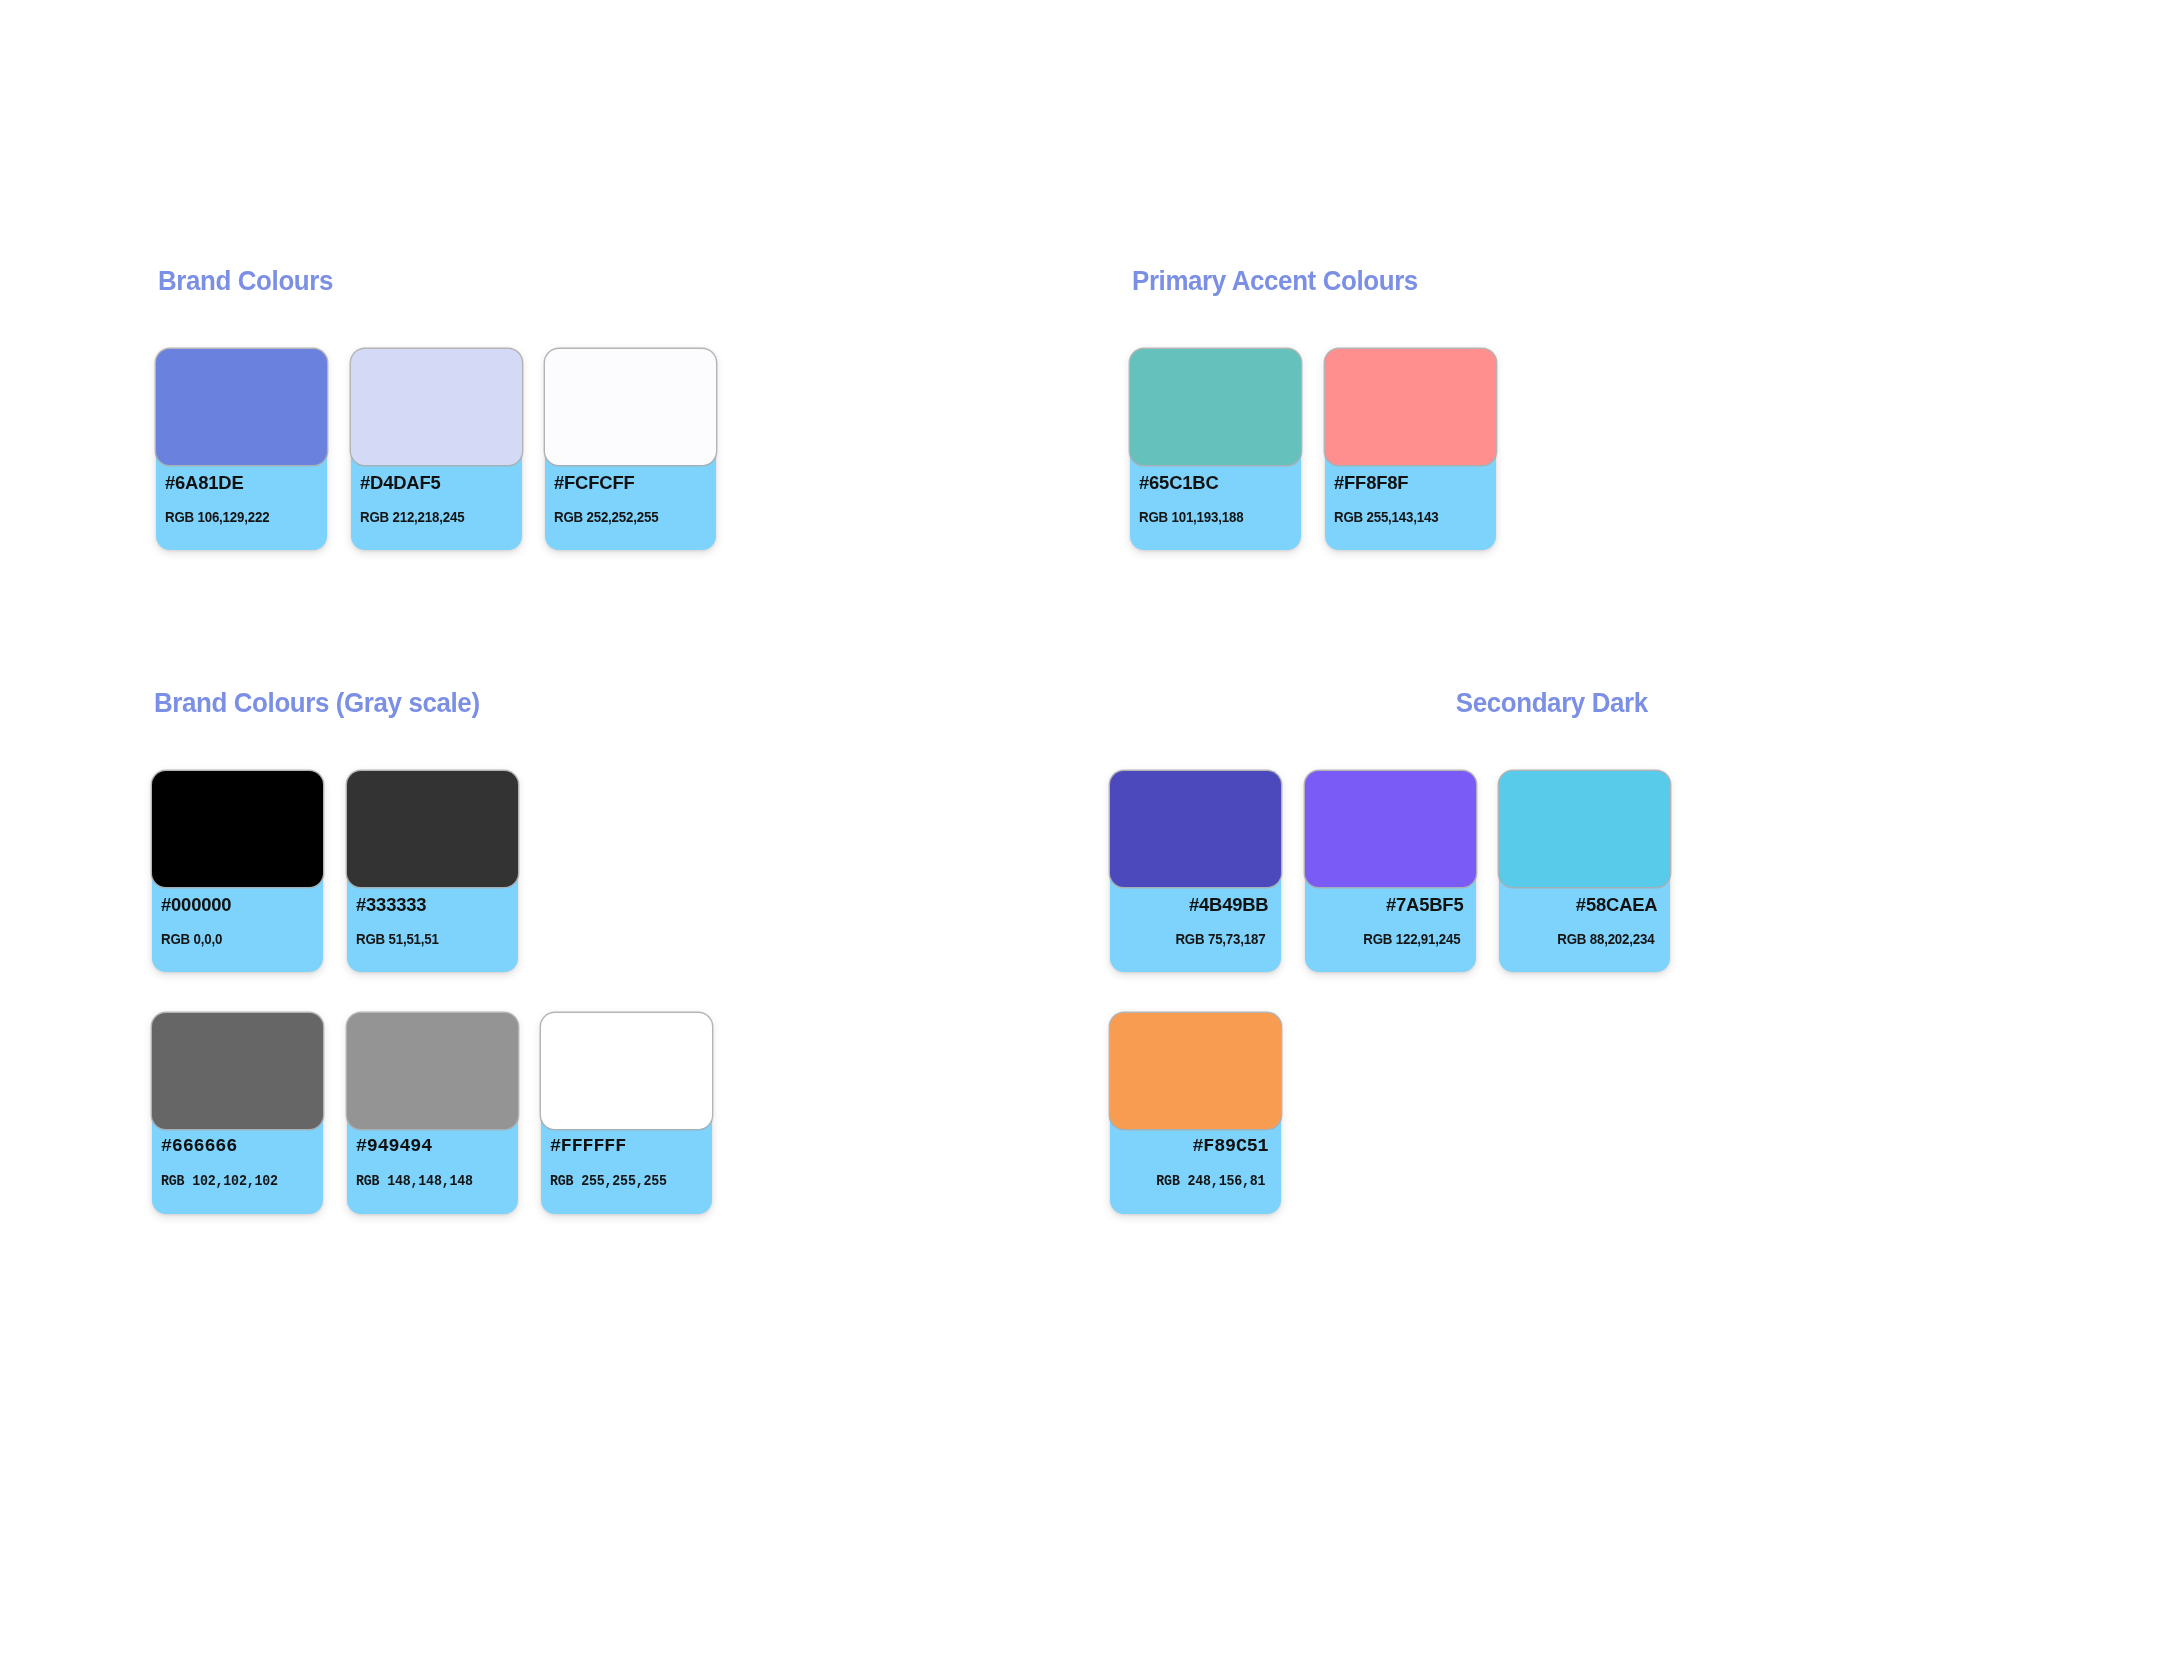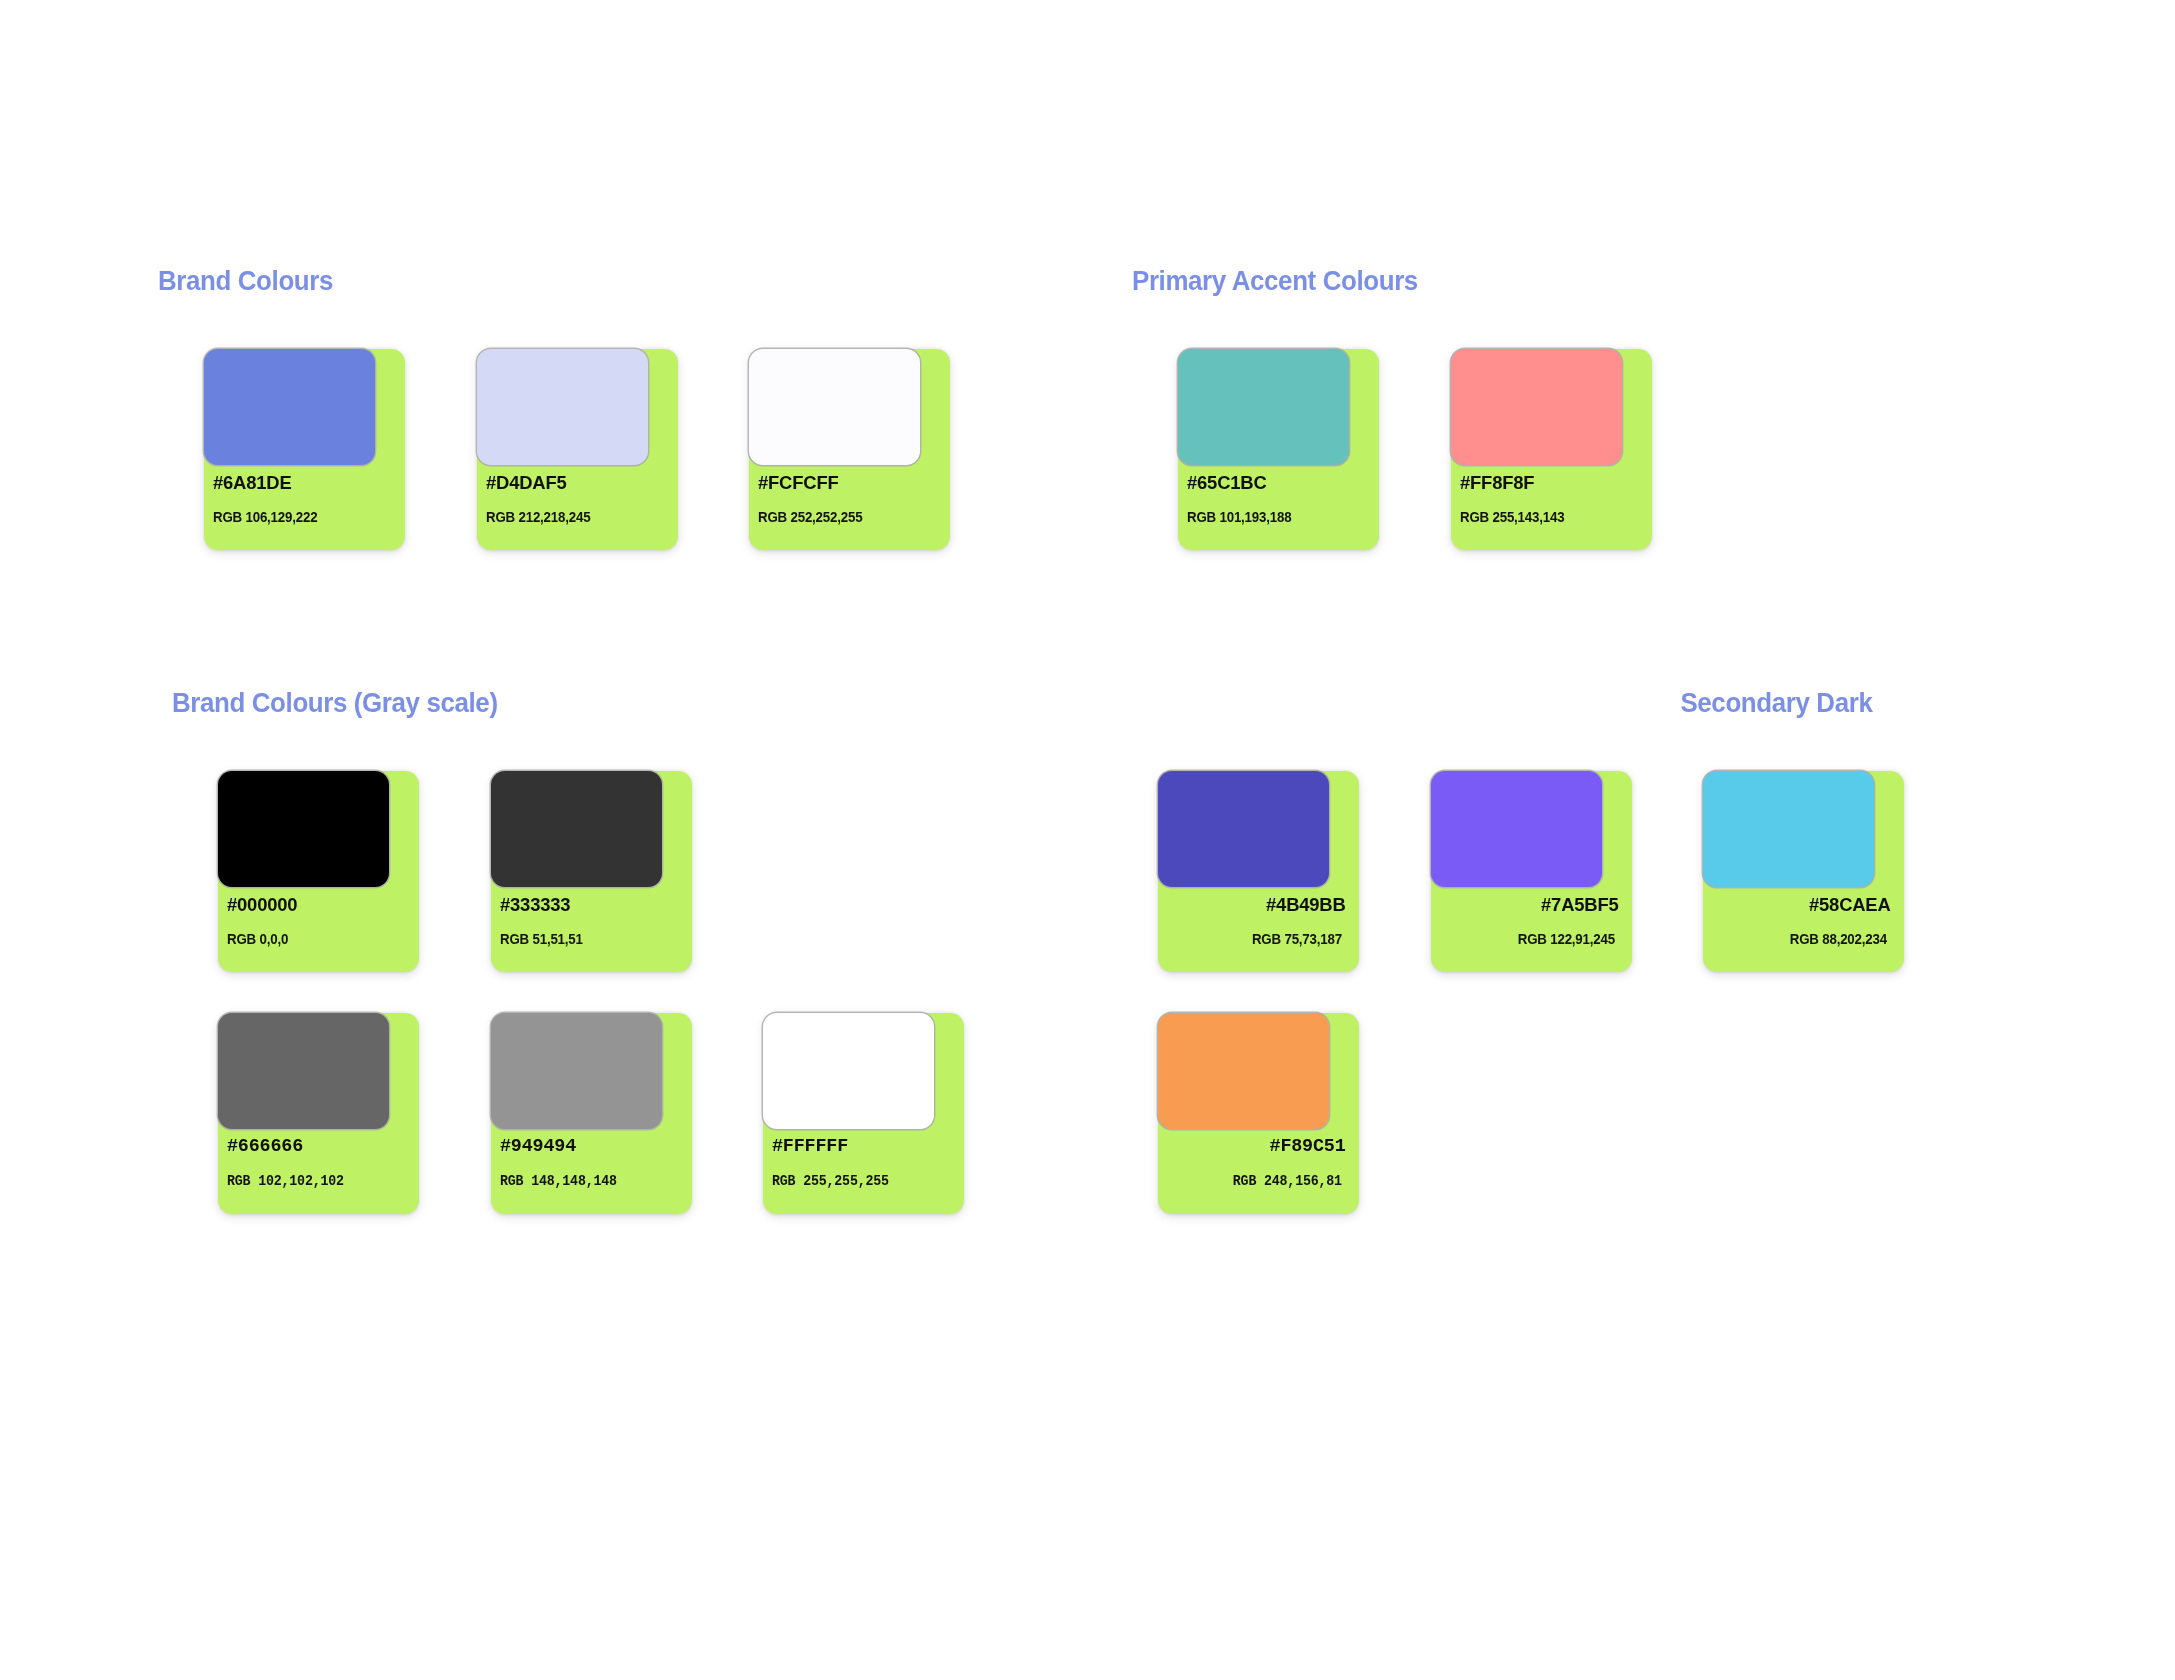--- a/index.html
+++ b/index.html
@@ -24,21 +24,21 @@
     height: 1681px;
     background: #ffffff;
   }
 
   
   .section {
     position: absolute;
   }
   .sec-brand        { left: 156px;  top: 268px; }
   .sec-accent       { left: 1130px; top: 268px; }
-  .sec-gray         { left: 170px;  top: 690px; }
+  .sec-gray         { left: 152px;  top: 690px; }
   .sec-secondary    { left: 1110px; top: 690px; text-align: right; }
 
   .section-title {
     font-family: "Liberation Sans", "DejaVu Sans", sans-serif;
     font-size: 27px;
     font-weight: bold;
     letter-spacing: -0.4px;
     color: #7b8fe4;
     line-height: 1;
     margin: 0 0 54px 1.9px;
@@ -52,30 +52,29 @@
     display: flex;
     flex-direction: row;
     align-items: flex-start;
   }
   .swatch-row + .swatch-row {
     margin-top: 41px;
     font-family: Liberation Mono, monospace;
   }
 
   .swatch-card {
-    width: 201px;
+    width: 171px;
     height: 201px;
-    background: #bef264;
+    background: #7dd3fc;
     border-radius: 14px;
     box-shadow: 0 2.8px 9.4px rgba(0,0,0,0.13), 0 0.9px 2.8px rgba(0,0,0,0.09);
     margin-right: 23.5px;
     box-sizing: border-box;
     position: relative;
     flex: 0 0 auto;
-    margin-left: 48px;
   }
   .swatch-card:last-child { margin-right: 0; }
 
   .swatch-chip {
     position: absolute;
     left: 0px;
     top: 0px;
     width: 171px;
     height: 116px;
     border-radius: 14px;

